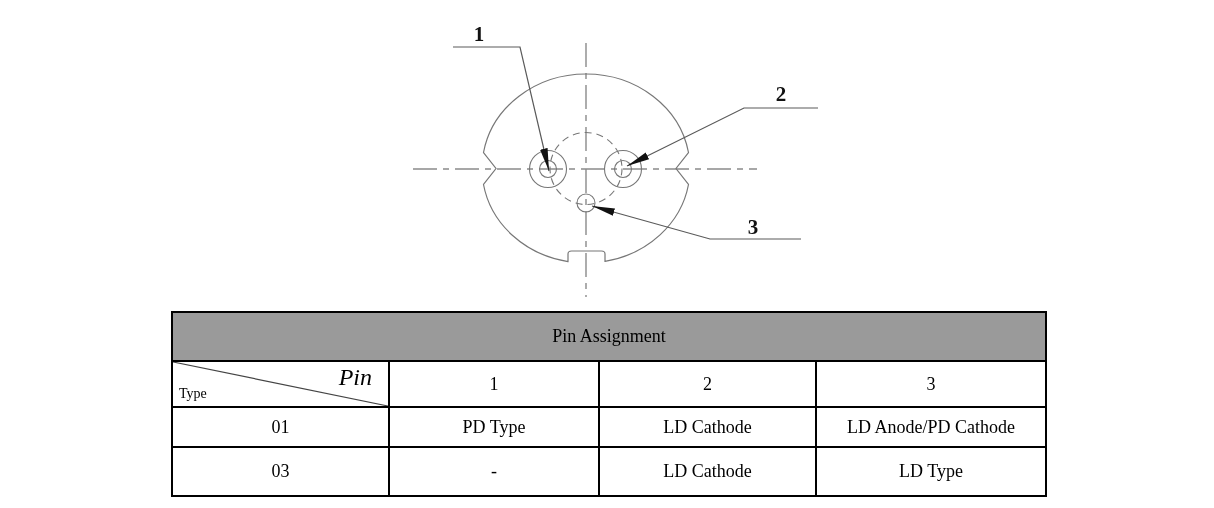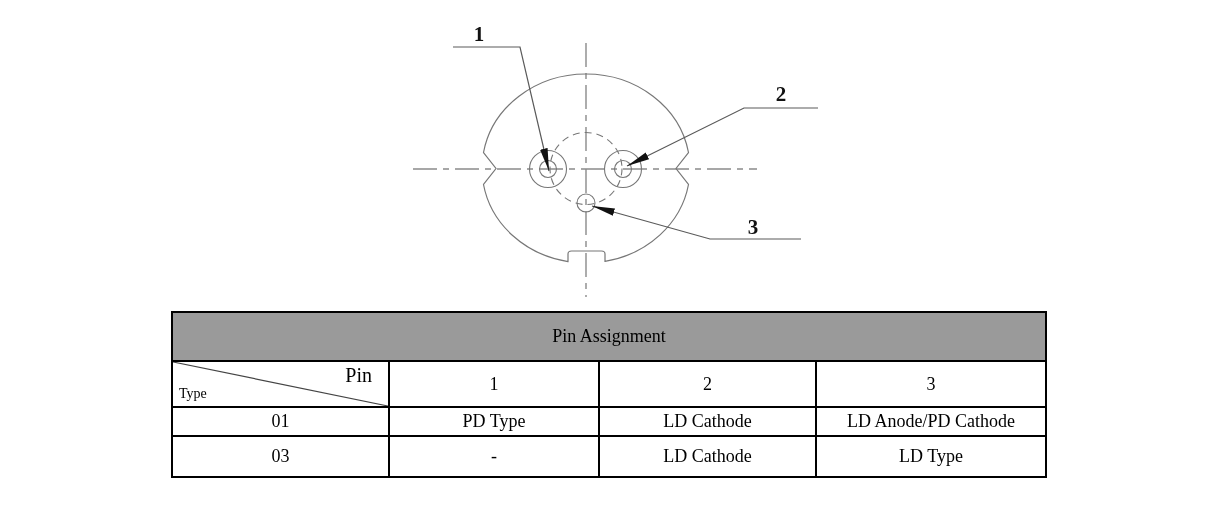--- a/index.html
+++ b/index.html
@@ -37,43 +37,44 @@
     vertical-align: middle;
     padding: 0;
     overflow: hidden;
   }
   td.hdr {
     background: #9a9a9a;
     height: 49px;
     font-size: 18px;
   }
   tr.subhead td { height: 44px; }
-  tr.body-row-1 td { height: 29px; }
-  tr.body-row-2 td { height: 41px; }
+  tr.body-row-1 td { height: 40px; }
+  tr.body-row-2 td { height: 49px; }
   .corner-cell-inner {
     position: relative;
     width: 100%;
     height: 44px;
   }
   .corner-cell-inner svg {
     position: absolute;
     left: 0; top: 0;
     width: 100%; height: 100%;
   }
   .corner-type {
     position: absolute;
     left: 6px;
     bottom: 4px;
     font-size: 14px;
   }
   .corner-pin {
     position: absolute;
     right: 16px;
     top: 2px;
-    font-size: 20px;
+    font-size: 24px;
+    font-style: italic;
   }
   .diag-label {
     font-family: "Liberation Serif", serif;
     font-weight: bold;
     font-size: 21px;
     fill: #111;
   }
 </style>
 </head>
 <body>

